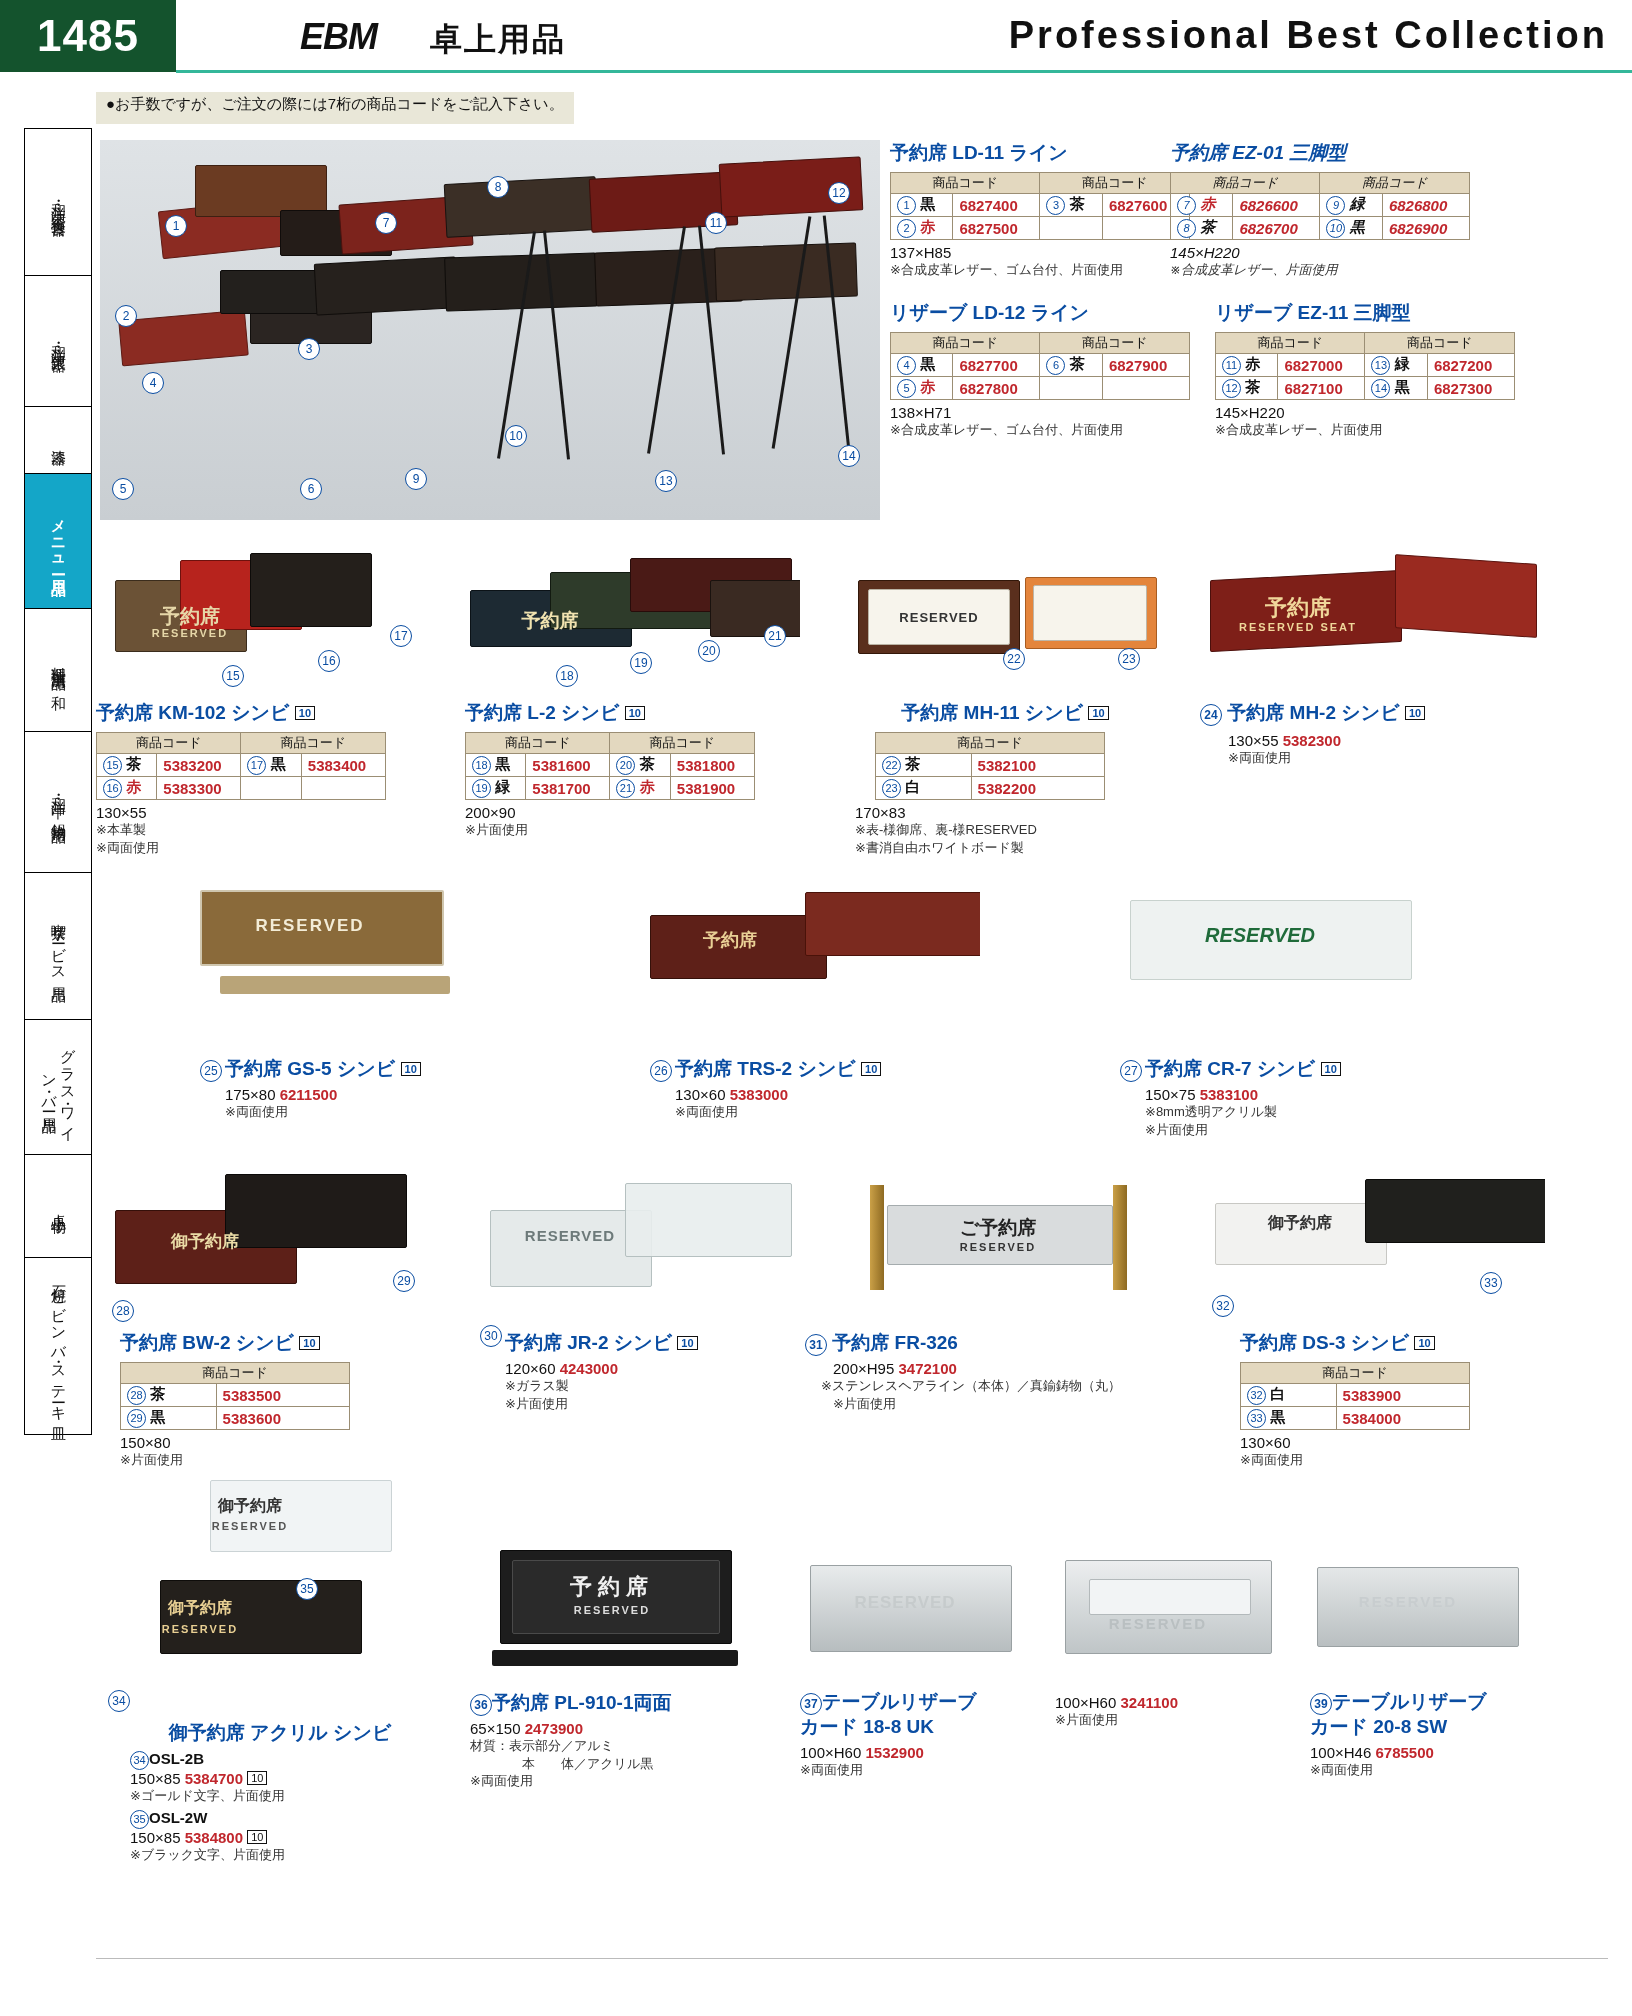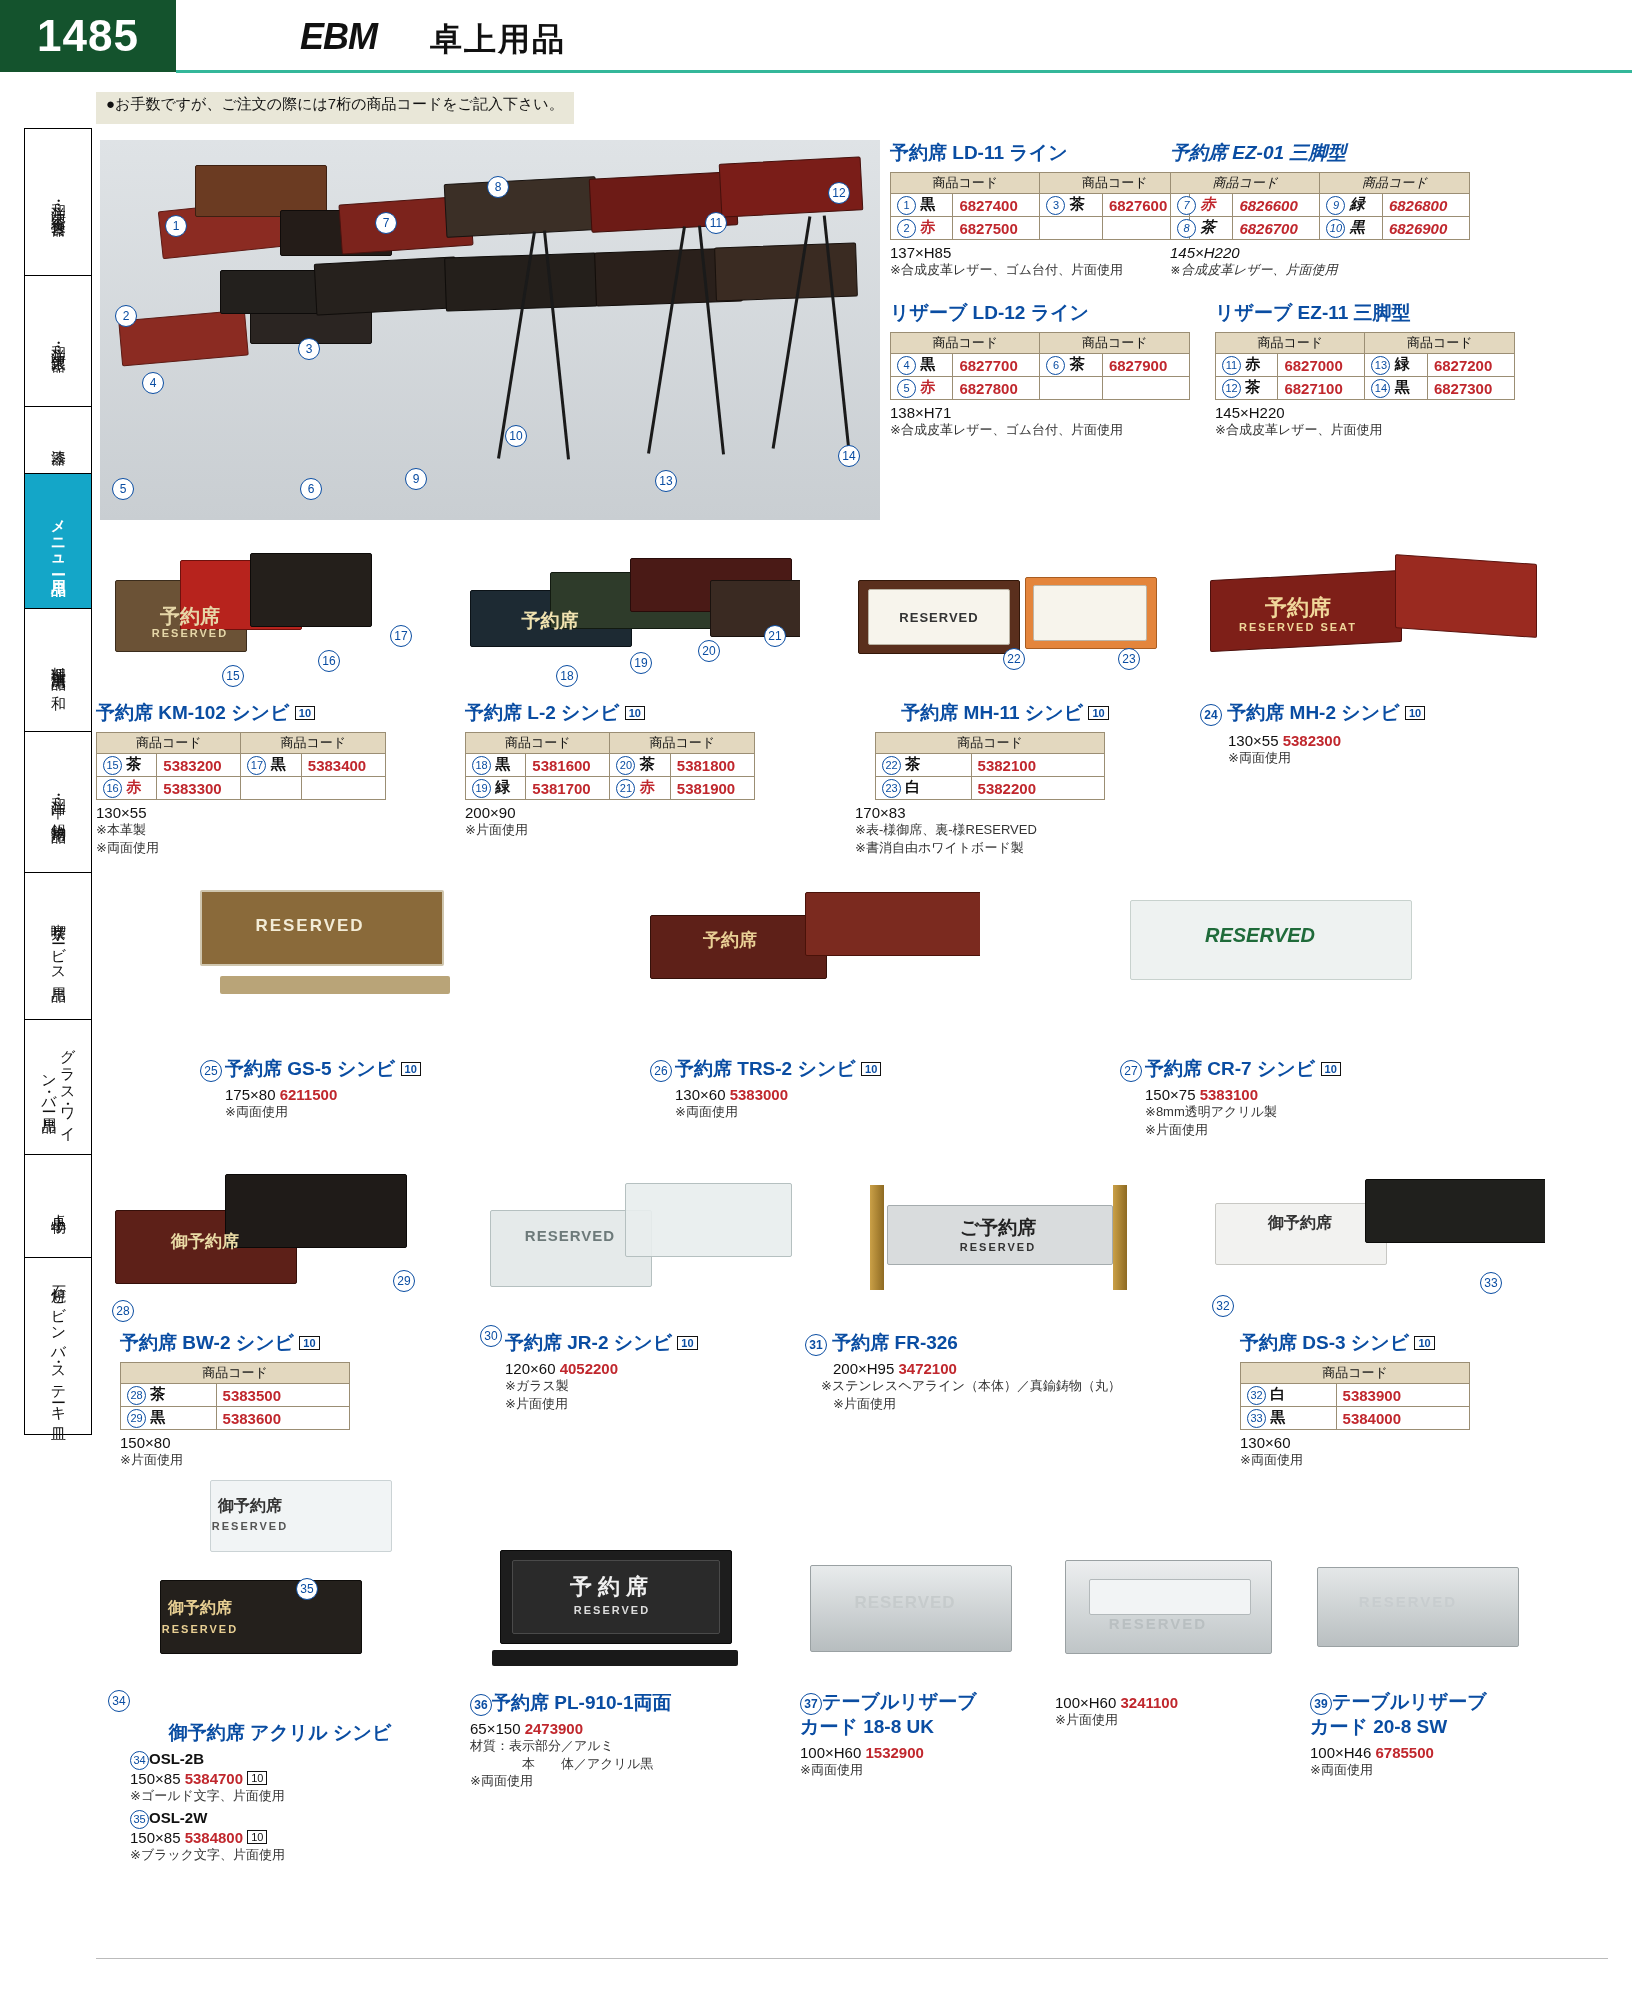--- a/index.html
+++ b/index.html
@@ -46,20 +46,21 @@
 </style>
 </head>
 <body>
 
 <div class="page">
 
   <div class="hdr">
     <div class="hdr-num">1485</div>
     <div class="hdr-ebm">EBM</div>
     <div class="hdr-cat">卓上用品</div>
+    <div class="hdr-pbc">Professional Best Collection</div>
     <div class="hdr-rule"></div>
   </div>
 
   <div class="notice">
     <span>●お手数ですが、ご注文の際には7桁の商品コードをご記入下さい。</span>
   </div>
 
   <div class="tabs">
     <div class="tab" style="height:148px">
         <span>和・洋・中・給食・食器</span>
@@ -442,21 +443,21 @@
         <td class="ccode">5383600</td>
       </tr>
     </tbody>
       </table>
     <div class="sz" style="margin-top:4px">150×80</div>
     <div class="note">※片面使用</div>
   </div>
 
   <div style="position:absolute;left:505px;top:1330px;width:320px;">
     <div class="ttl"><span>予約席 JR-2 シンビ</span> <span class="badge10">10</span></div>
-    <div class="sz" style="margin-top:4px"><span>120×60</span> <span class="ccode">4052200</span></div>
+    <div class="sz" style="margin-top:4px"><span>120×60</span> <span class="ccode">4243000</span></div>
     <div class="note">※ガラス製</div>
     <div class="note">※片面使用</div>
   </div>
 
   <div style="position:absolute;left:805px;top:1330px;width:400px;">
     <div class="ttl"><span class="num" style="width:20px;height:20px;line-height:20px;font-size:12px;">31</span> <span>予約席 FR-326</span></div>
     <div class="sz" style="margin-top:4px;margin-left:28px;"><span>200×H95</span> <span class="ccode">3472100</span></div>
     <div class="note" style="margin-left:16px">※ステンレスヘアライン（本体）／真鍮鋳物（丸）</div>
     <div class="note" style="margin-left:28px">※片面使用</div>
   </div>

